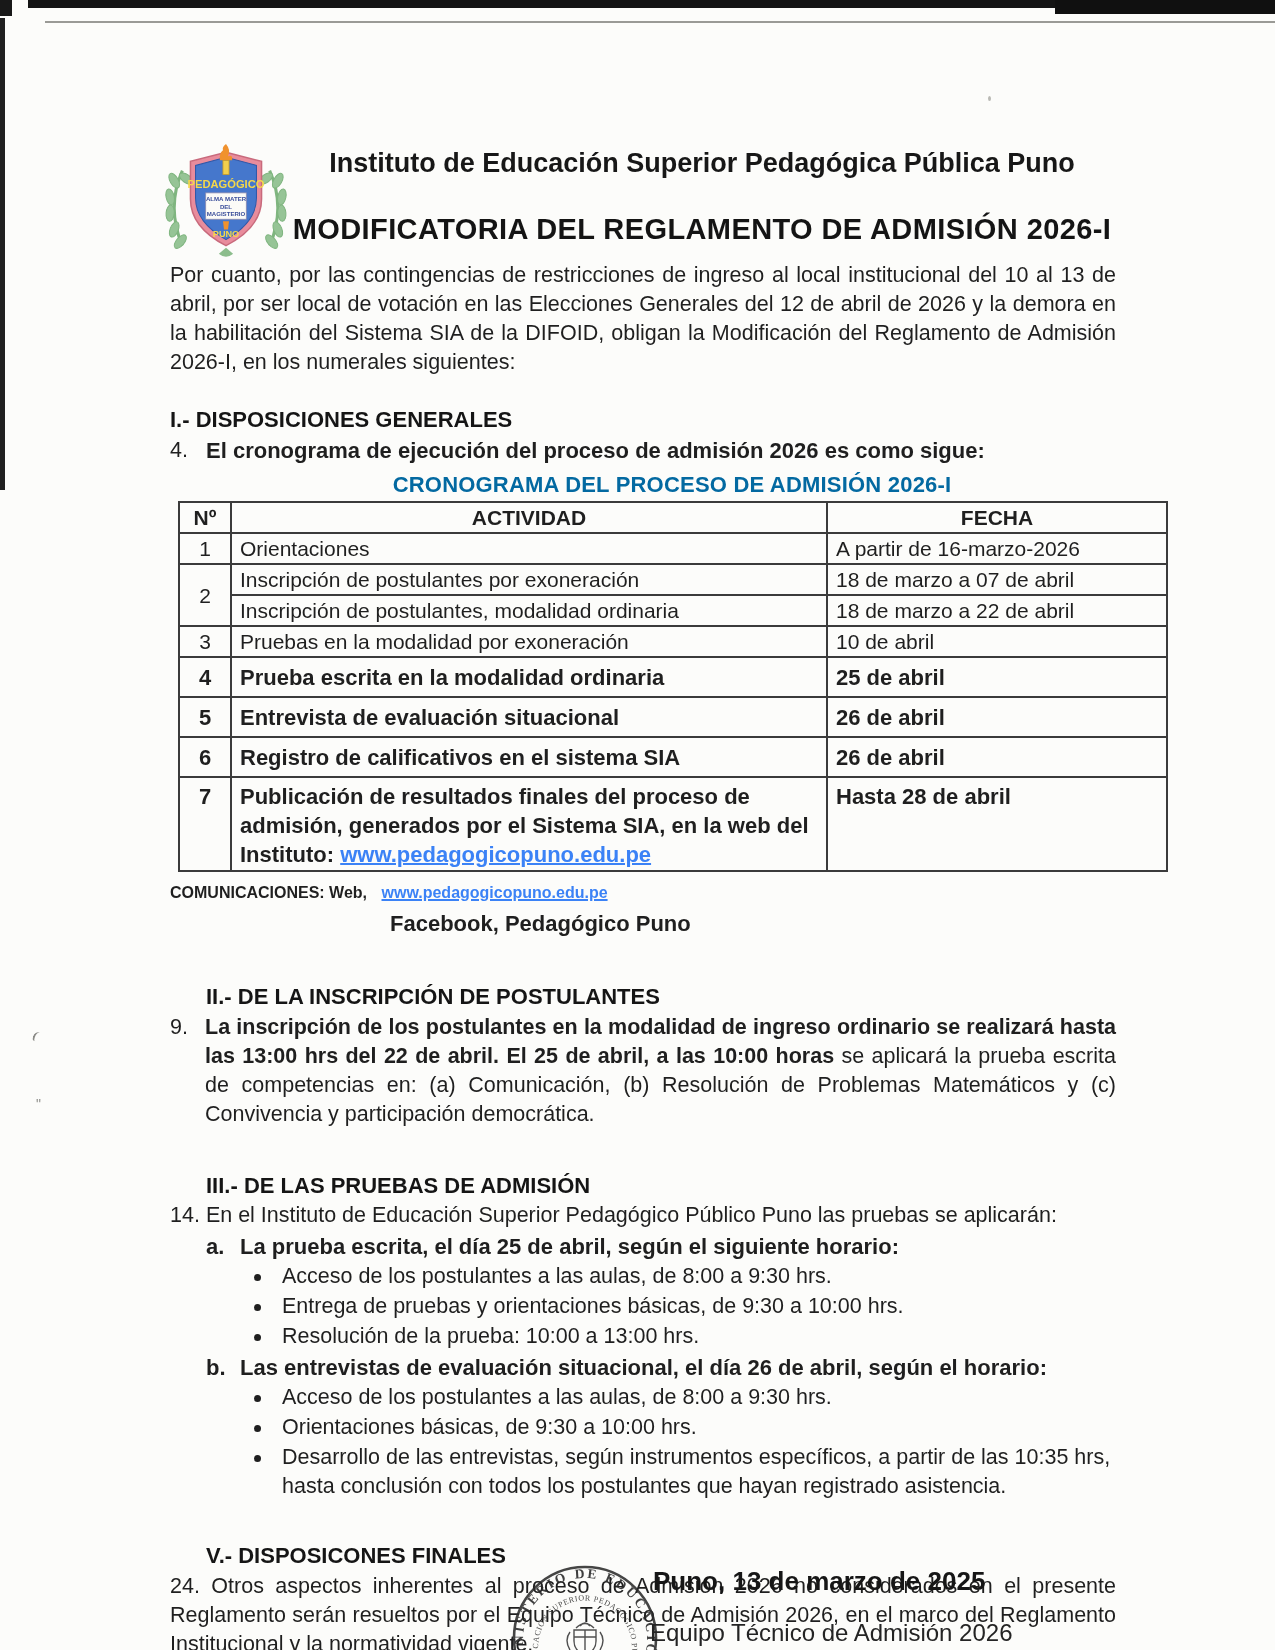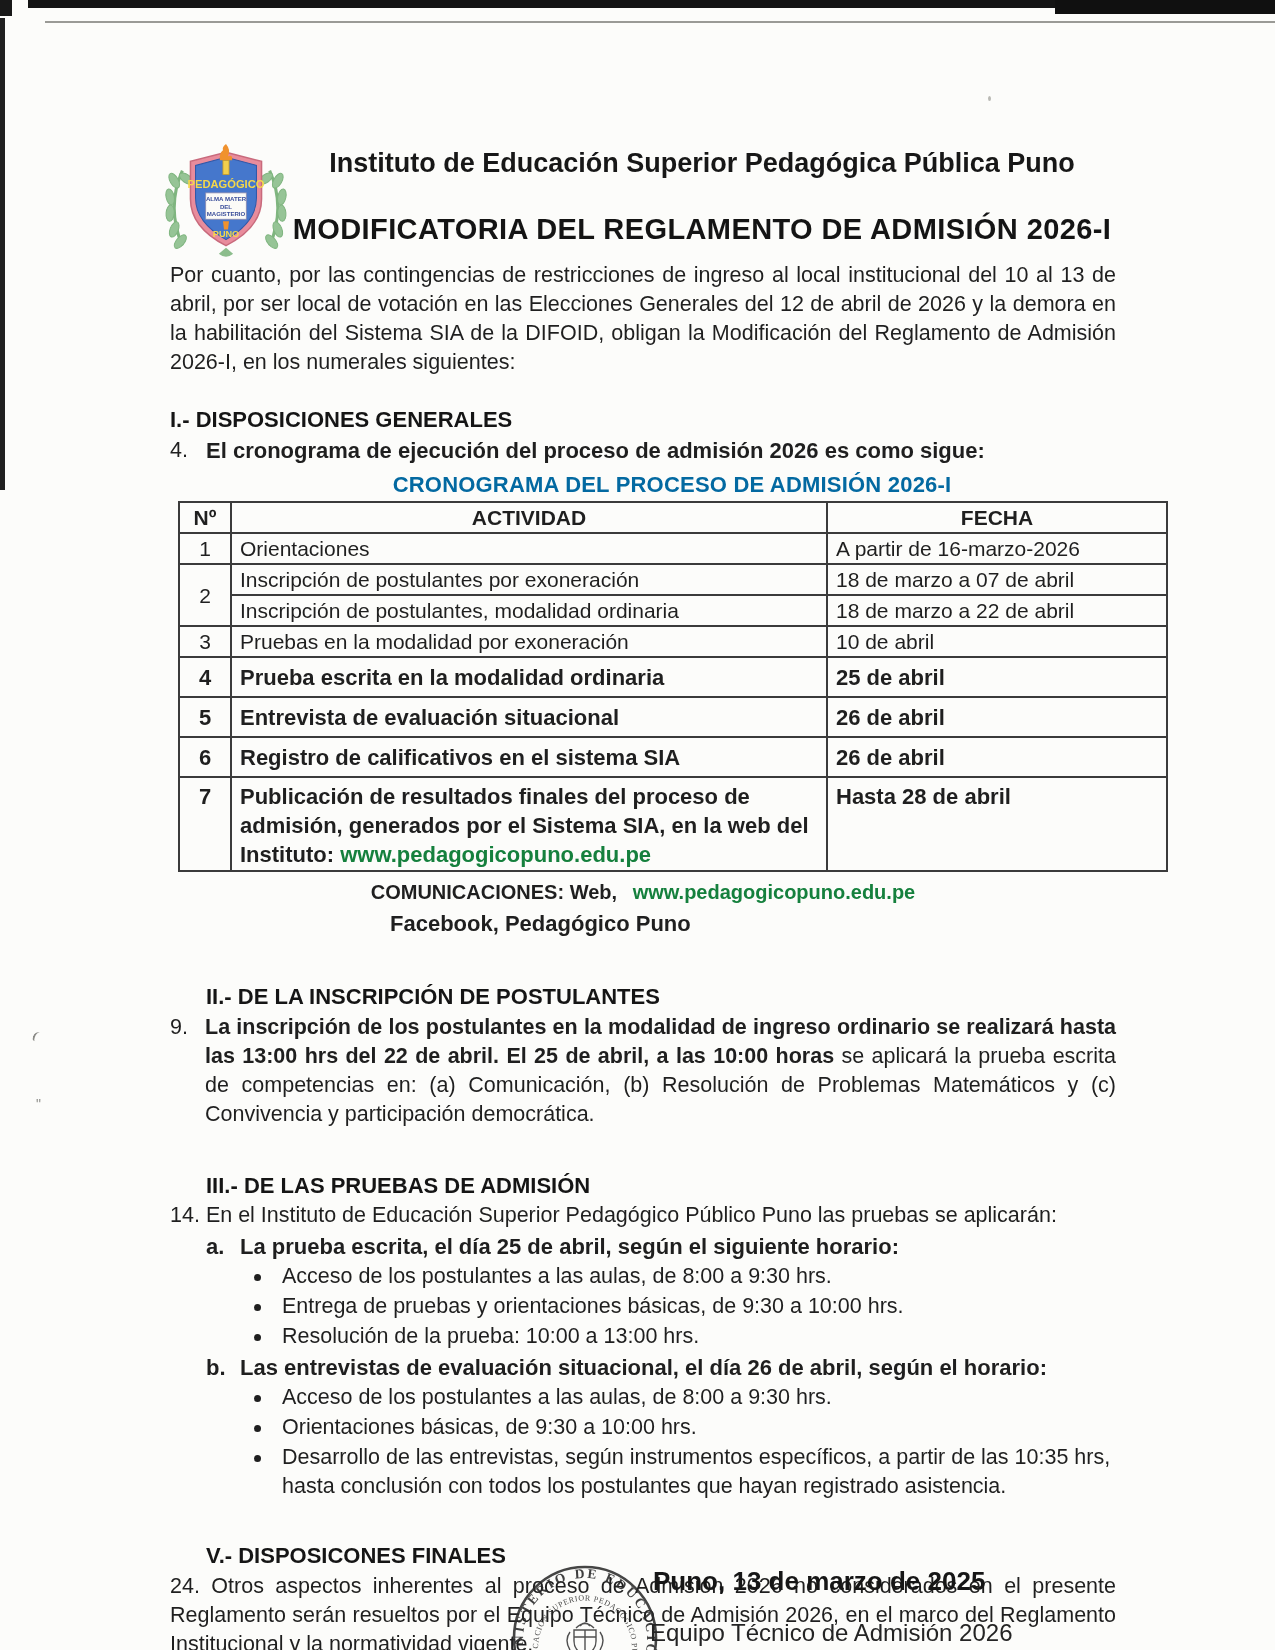--- a/index.html
+++ b/index.html
@@ -49,23 +49,23 @@
   table.cron{border-collapse:collapse;margin-left:8px;margin-top:2px;width:988px;table-layout:fixed;}
   table.cron th,table.cron td{border:2px solid #3b3b3b;padding:1px 8px;font-size:21px;line-height:27px;vertical-align:middle;}
   table.cron th{font-weight:700;text-align:center;height:26px;}
   col.c-num{width:52px;}col.c-act{width:596px;}col.c-fecha{width:340px;}
   td.cnum{text-align:center;}
   tr.rr{height:29px;}
   tr.rb{height:40px;}
   tr.rb td{font-weight:bold;font-size:22px;}
   tr.r7{height:92px;}
   tr.r7 td{font-weight:bold;font-size:22px;line-height:29px;vertical-align:top;padding-top:4px;}
-  .link{color:#15803d;font-weight:bold;text-decoration-thickness:2px;cursor:pointer;}
-
-  .comms{margin-top:6px;font-weight:bold;font-size:20px;text-align:center;}
+  .link{color:#3b82f6;font-weight:bold;text-decoration:underline;text-decoration-thickness:2px;cursor:pointer;}
+
+  .comms{margin-top:6px;font-weight:bold;font-size:16px;}
   .comms .link{margin-left:10px;}
   .fb{margin-left:220px;font-weight:bold;font-size:22px;margin-top:2px;}
 
   .sec2gap{margin-top:44px;}
   .hang{position:relative;padding-left:35px;margin-top:2px;}
   .hang .n{position:absolute;left:0;top:0;font-weight:400;}
 
   .sec3gap{margin-top:42px;}
   .letter-item{position:relative;padding-left:70px;font-weight:bold;font-size:22px;margin-top:2px;}
   .letter-item .lt{position:absolute;left:36px;top:0;}

